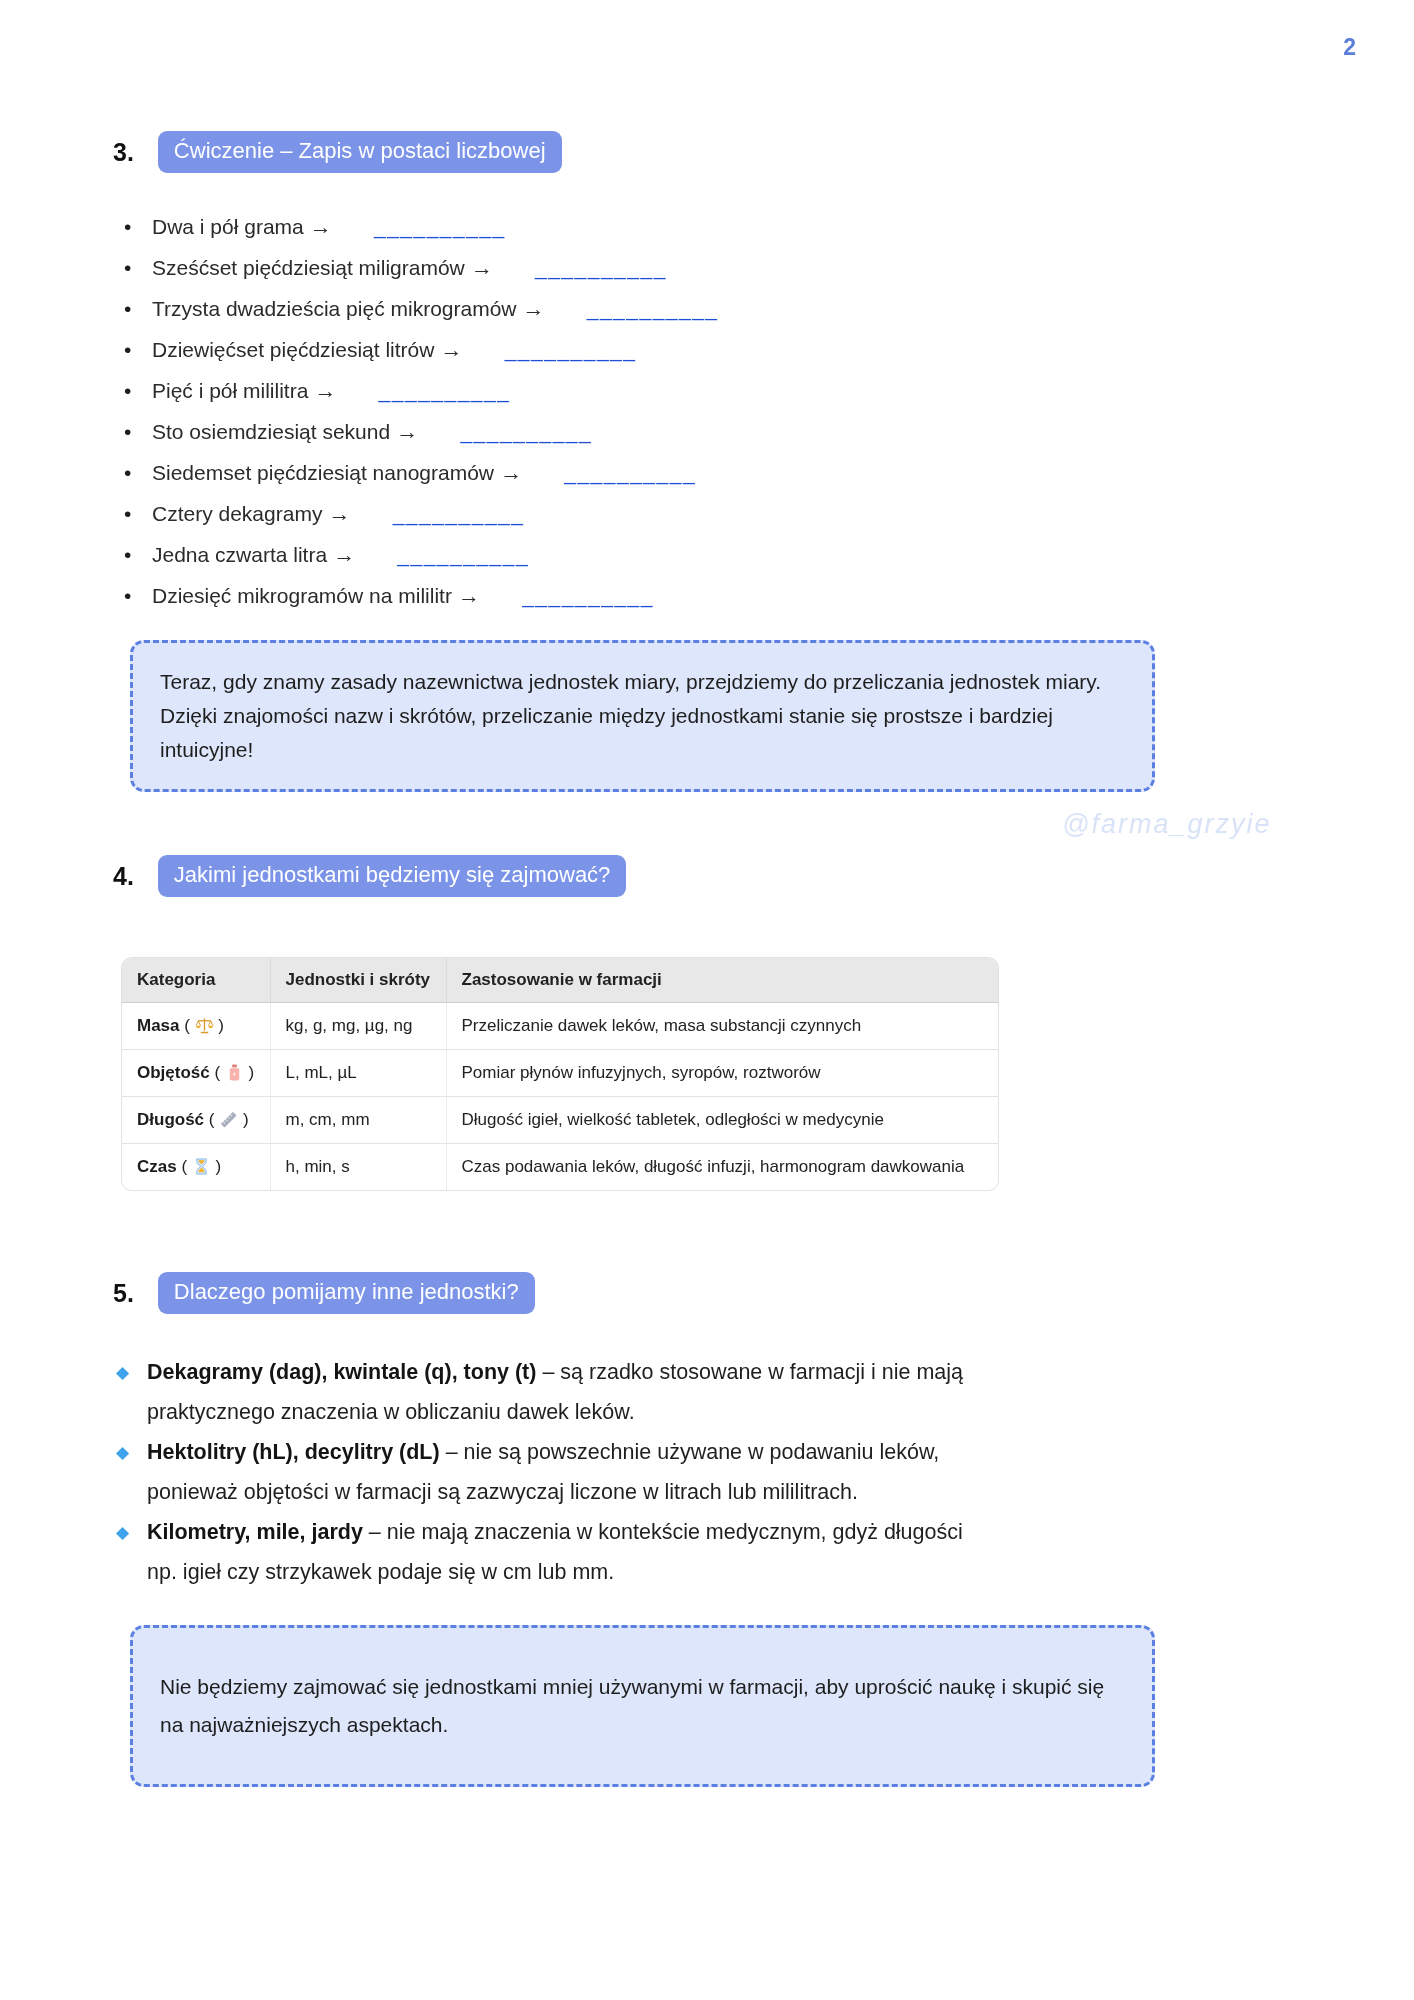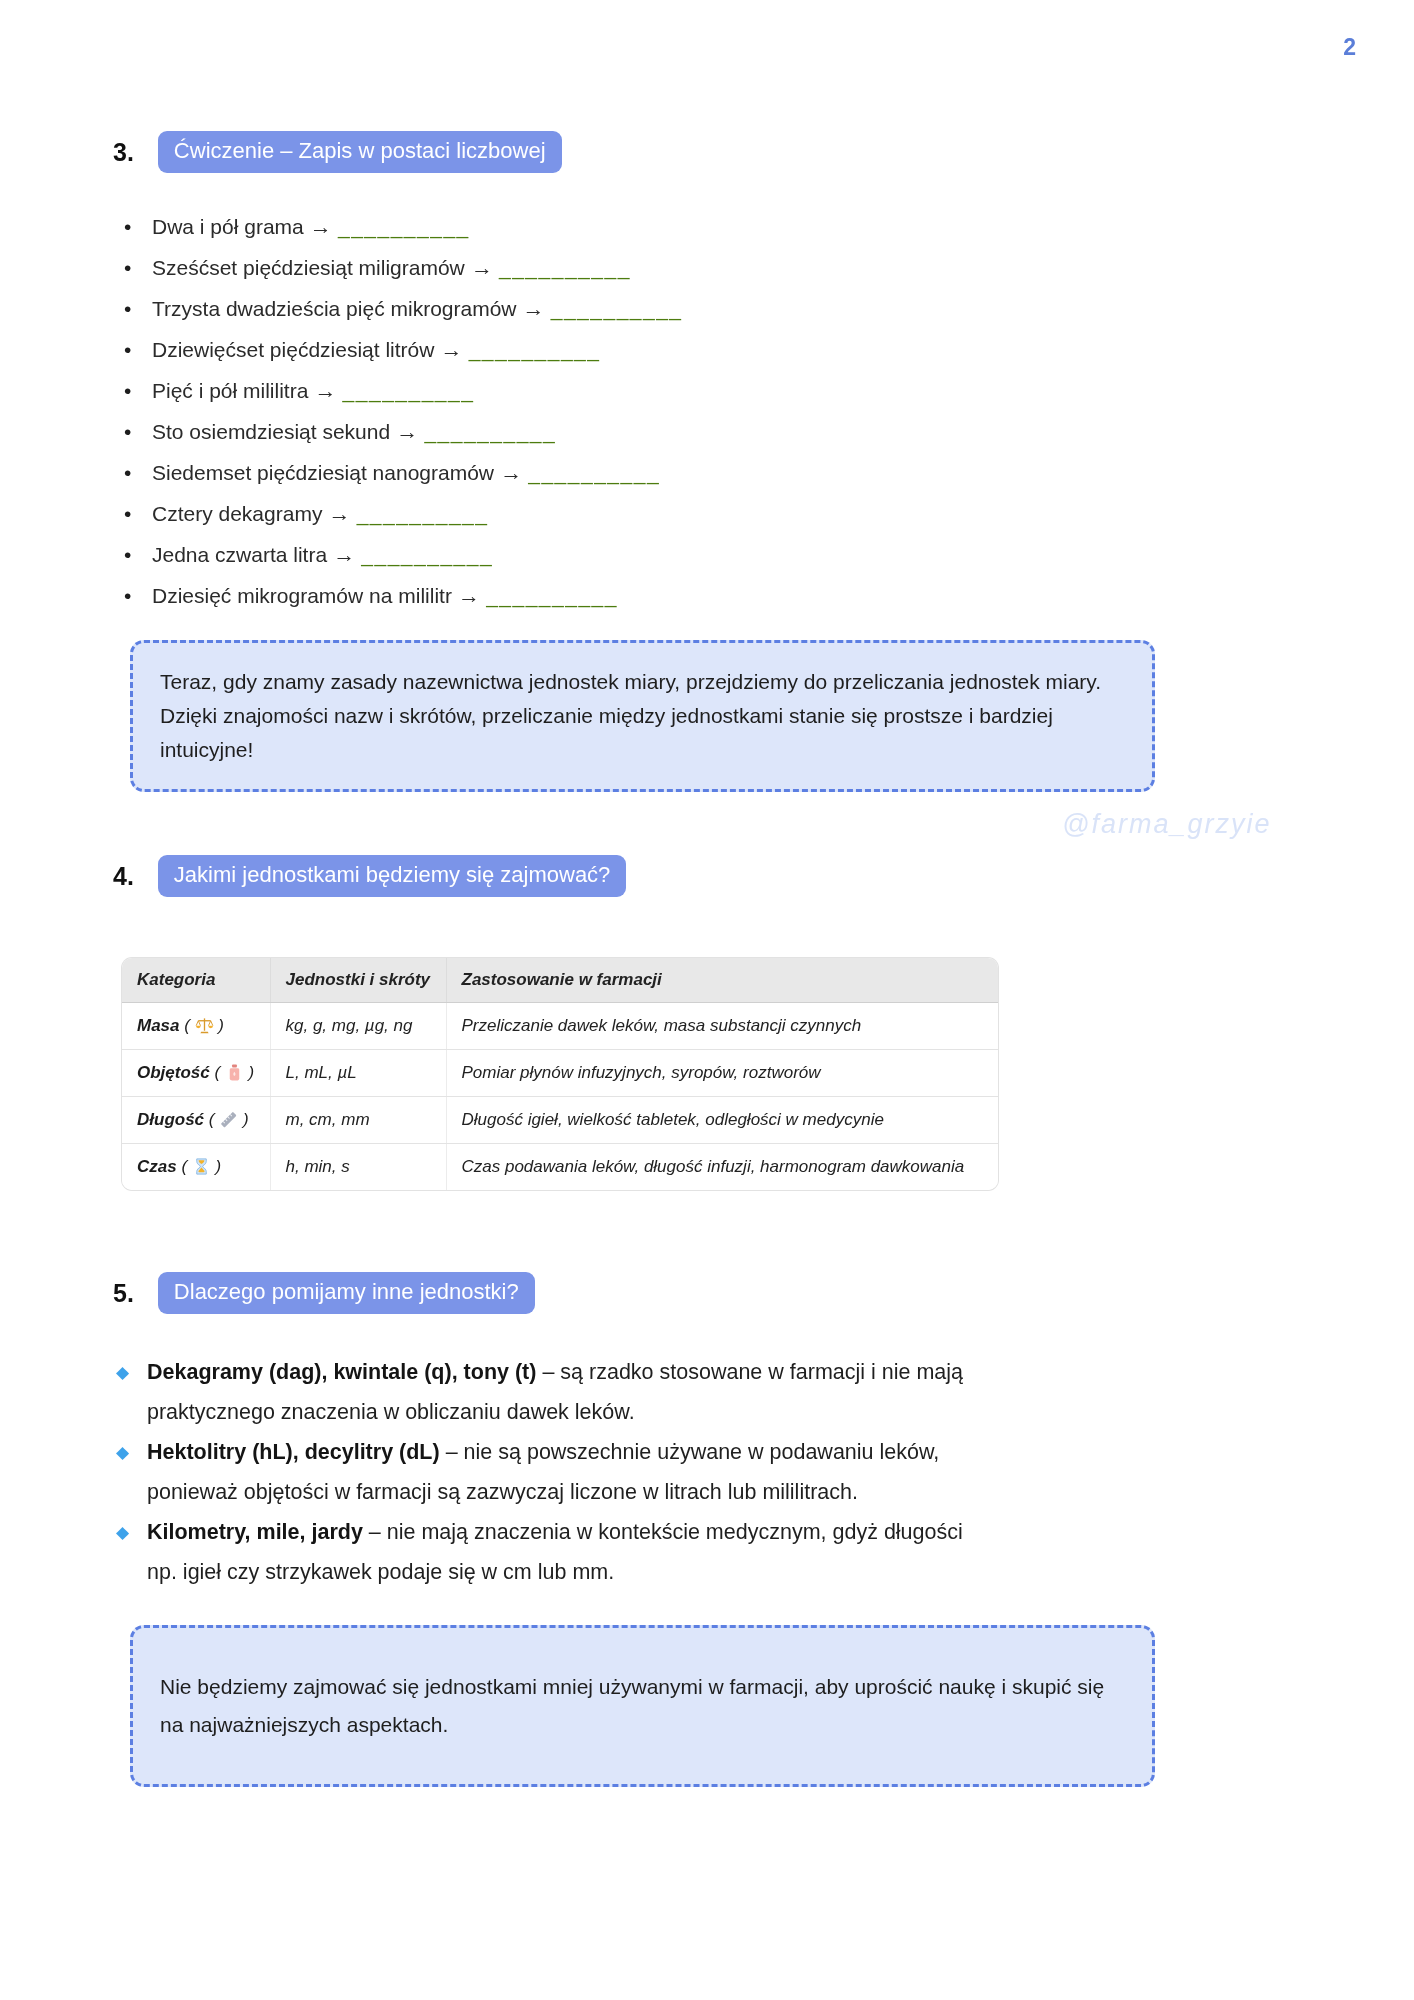--- a/index.html
+++ b/index.html
@@ -15,34 +15,34 @@
   .sec { position:absolute; left:113px; display:flex; align-items:center; gap:24px; }
   .sec-num { font-size:25px; font-weight:800; color:#101010; }
   .pill {
     background:#7b94e8; color:#ffffff; font-size:22px;
     padding:7px 16px 9px 16px; border-radius:9px; line-height:1.2;
   }
   .ex-list { position:absolute; left:116px; top:206px; list-style:none; font-size:21px; color:#2b2b2b; }
   .ex-list li { line-height:41px; padding-left:36px; position:relative; }
   .ex-list li::before { content:"•"; position:absolute; left:8px; top:0; font-size:21px; color:#1d1d1d; }
   .arrow { font-size:22px; }
-  .blank { letter-spacing:1.5px; color:#4d7c0f; }
+  .blank { letter-spacing:1.5px; color:#1d4ed8;margin-left:36px; }
   .callout {
     position:absolute; left:130px; width:1025px;
     background:#dde6fa; border:3.5px dashed #5c7fe2; border-radius:14px;
     padding:22px 27px; font-size:21px; line-height:34px; color:#1e1e1e;
   }
   .callout-2 { padding:40px 27px; line-height:38px; }
   .watermark {
     position:absolute; top:809px; left:1062px;
     font-size:27px; font-style:italic; letter-spacing:2px; color:#d9e3f8;
   }
   .table-wrap {
     position:absolute; left:122px; top:958px; width:876px;
-    border-radius:10px; overflow:hidden; box-shadow:0 0 0 1px #e2e2e2;font-style:italic;
+    border-radius:10px; overflow:hidden; box-shadow:0 0 0 1px #e2e2e2;
   }
   .units-table { width:100%; border-collapse:collapse; font-size:17px; color:#222222; }
   .units-table th {
     background:#e8e8e8; font-weight:bold; text-align:left;
     padding:12px 15px; border-bottom:1px solid #cfcfcf; border-right:1px solid #dcdcdc;
     white-space:nowrap;
   }
   .units-table th:last-child, .units-table td:last-child { border-right:none; }
   .units-table td {
     background:#ffffff; padding:13px 15px;

